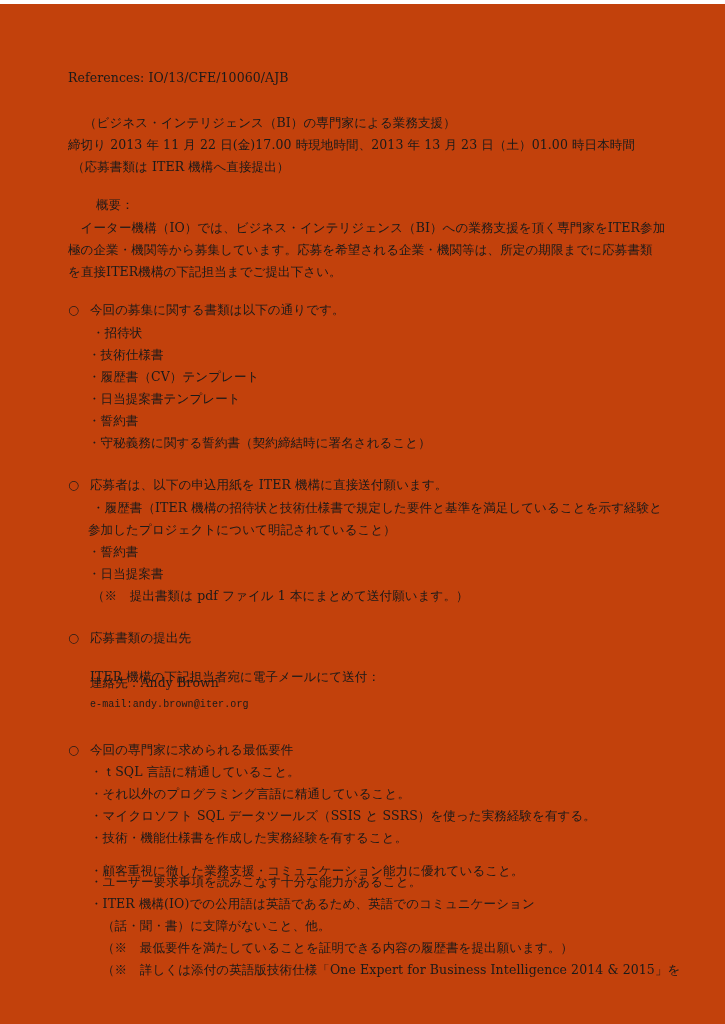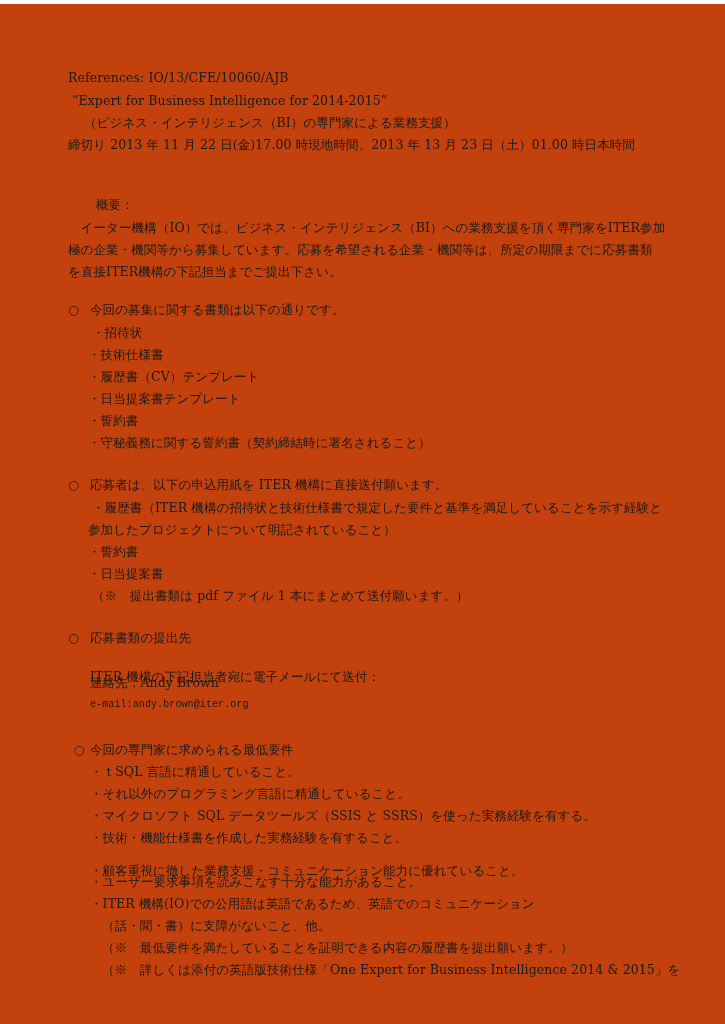--- a/index.html
+++ b/index.html
@@ -9,23 +9,23 @@
   .line { position: absolute; left: 68px; font-size: 12.5px; line-height: 16px; white-space: nowrap; letter-spacing: 0.1px; }
   .mono { font-family: "Liberation Mono", "DejaVu Sans Mono", monospace; }
   .circle { display: inline-block; width: 22px; }
 </style>
 </head>
 <body>
 
 <div class="page">
 
   <div class="line" style="top:66px;">References: IO/13/CFE/10060/AJB</div>
-  <div class="line" style="top:89px;left:72px;">“Expert for Business Intelligence for 2014-2015”</div>
   <div class="line" style="top:111px;left:84px;">（ビジネス・インテリジェンス（BI）の専門家による業務支援）</div>
   <div class="line" style="top:133px;">締切り 2013 年 11 月 22 日(金)17.00 時現地時間、2013 年 13 月 23 日（土）01.00 時日本時間</div>
+  <div class="line" style="top:155px;left:72px;">（応募書類は ITER 機構へ直接提出）</div>
 
   <div class="line" style="top:193px;margin-left:28px;">概要：</div>
   <div class="line" style="top:216px;">　イーター機構（IO）では、ビジネス・インテリジェンス（BI）への業務支援を頂く専門家をITER参加</div>
   <div class="line" style="top:238px;">極の企業・機関等から募集しています。応募を希望される企業・機関等は、所定の期限までに応募書類</div>
   <div class="line" style="top:260px;">を直接ITER機構の下記担当までご提出下さい。</div>
 
   <div class="line" style="top:298px;">
     <span class="circle">○</span><span>今回の募集に関する書類は以下の通りです。</span>
   </div>
   <div class="line" style="top:321px;left:92px;">・招待状</div>
@@ -44,21 +44,21 @@
   <div class="line" style="top:562px;left:88px;">・日当提案書</div>
   <div class="line" style="top:584px;left:92px;">（※　提出書類は pdf ファイル 1 本にまとめて送付願います。）</div>
 
   <div class="line" style="top:626px;">
     <span class="circle">○</span><span>応募書類の提出先</span>
   </div>
   <div class="line" style="top:649px;left:90px;margin-top:16px;">ITER 機構の下記担当者宛に電子メールにて送付：</div>
   <div class="line" style="top:671px;left:90px;">連絡先：Andy Brown</div>
   <div class="line mono" style="top:693px;left:90px;font-size:10px;">e-mail:andy.brown@iter.org</div>
 
-  <div class="line" style="top:738px;text-align:center;">
+  <div class="line" style="top:738px;">
     <span class="circle">○</span><span>今回の専門家に求められる最低要件</span>
   </div>
   <div class="line" style="top:760px;left:90px;">・ｔSQL 言語に精通していること。</div>
   <div class="line" style="top:782px;left:90px;">・それ以外のプログラミング言語に精通していること。</div>
   <div class="line" style="top:804px;left:90px;">・マイクロソフト SQL データツールズ（SSIS と SSRS）を使った実務経験を有する。</div>
   <div class="line" style="top:826px;left:90px;">・技術・機能仕様書を作成した実務経験を有すること。</div>
   <div class="line" style="top:848px;left:90px;margin-top:11px;">・顧客重視に徹した業務支援・コミュニケーション能力に優れていること。</div>
   <div class="line" style="top:870px;left:90px;">・ユーザー要求事項を読みこなす十分な能力があること。</div>
   <div class="line" style="top:892px;left:90px;">・ITER 機構(IO)での公用語は英語であるため、英語でのコミュニケーション</div>
   <div class="line" style="top:936px;left:102px;">（※　最低要件を満たしていることを証明できる内容の履歴書を提出願います。）</div>

